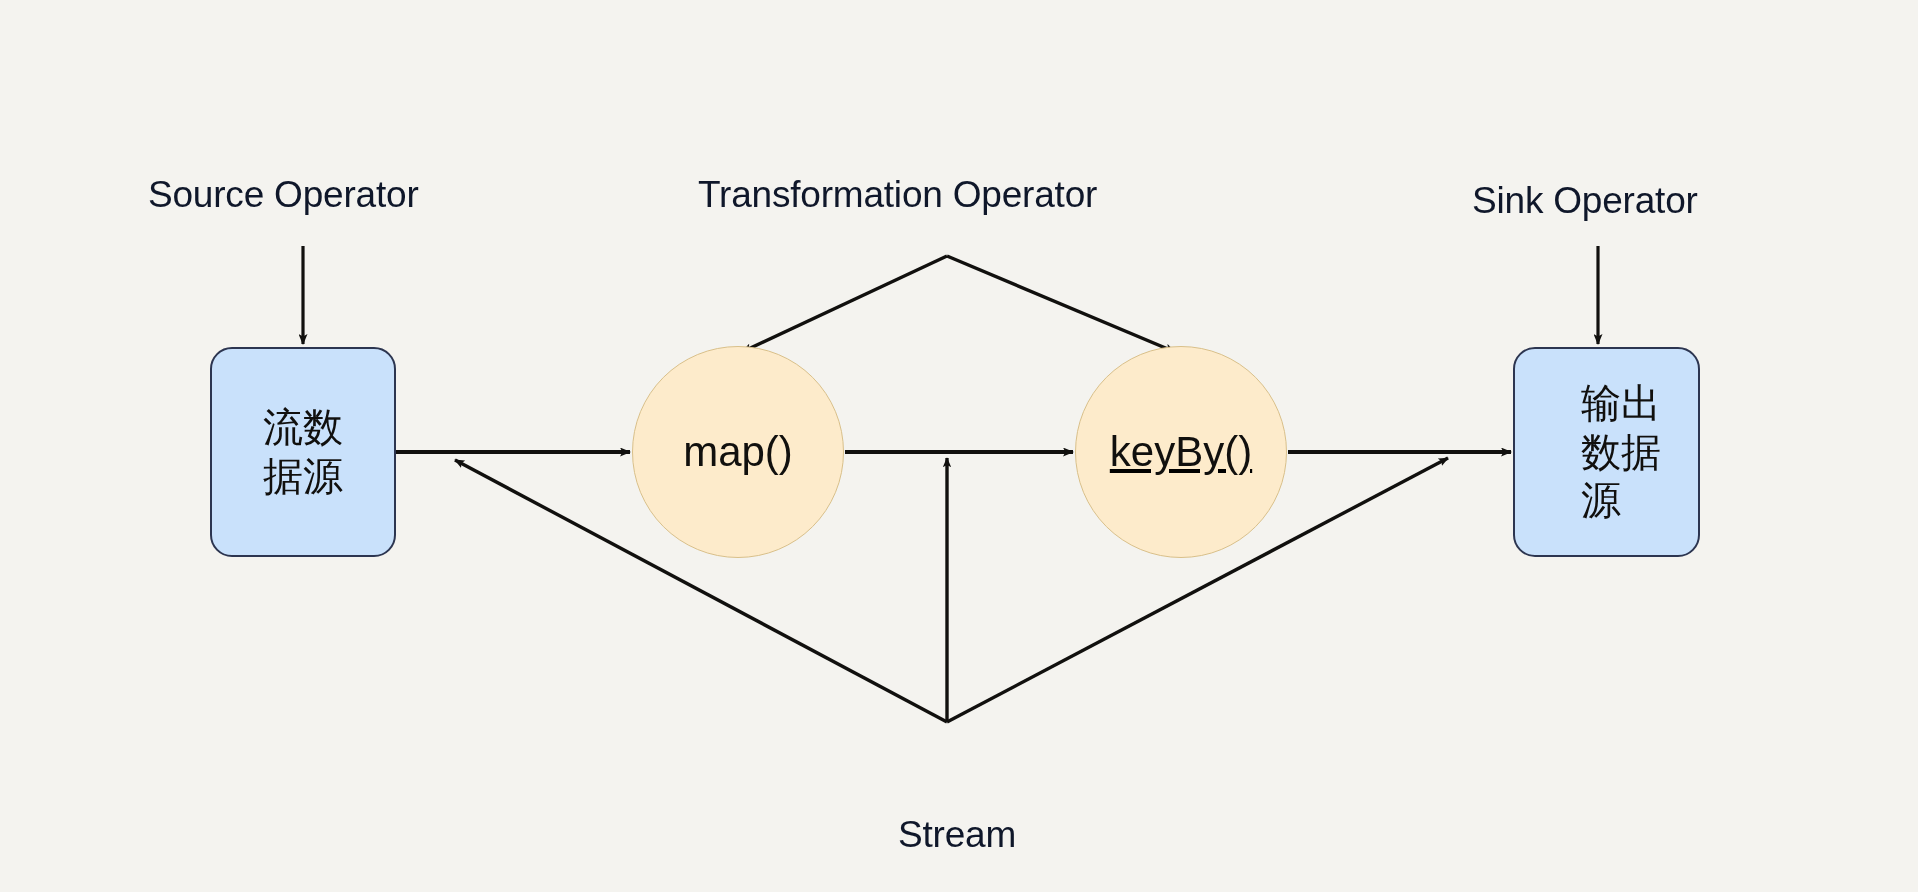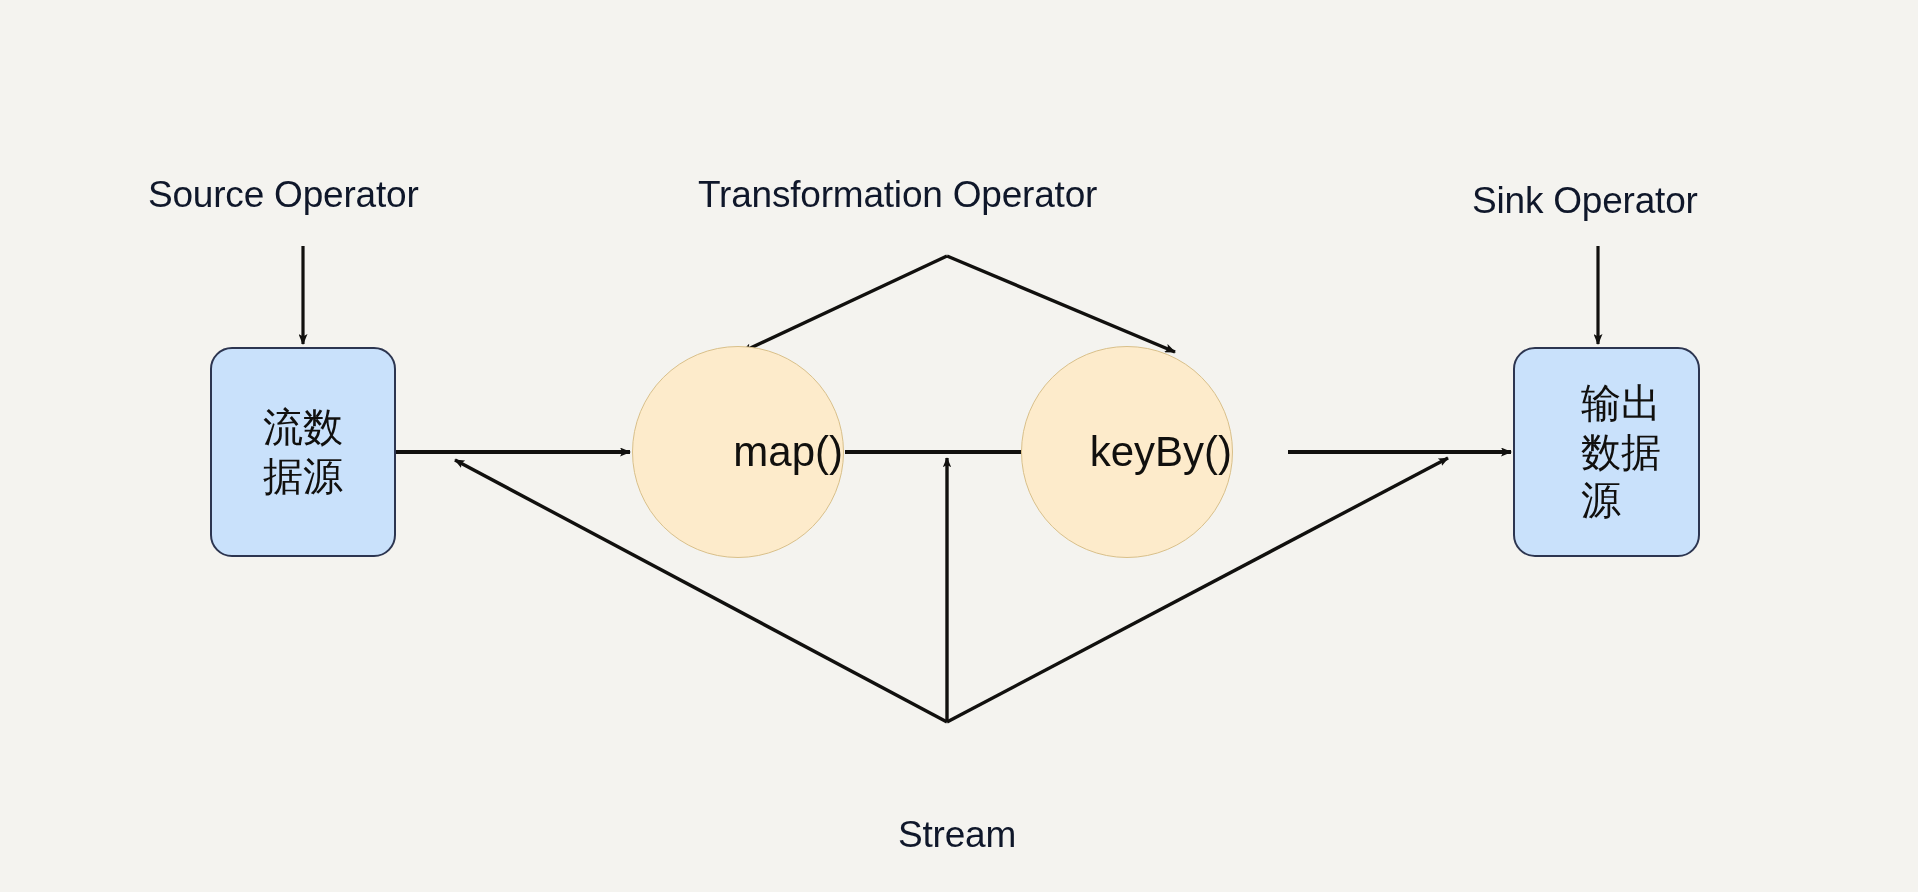--- a/index.html
+++ b/index.html
@@ -64,30 +64,30 @@
 
   
   .node-circle {
     position: absolute;
     box-sizing: border-box;
     background: #fdebcb;
     border: 1.6px solid #d9c08a;
     border-radius: 50%;
     display: flex;
     align-items: center;
-    justify-content: flex-end;
+    justify-content: center;
   }
   .node-circle .node-text {
     font-family: "Liberation Sans", "DejaVu Sans", sans-serif;
     font-size: 42px;
     color: #11100e;
     white-space: nowrap;
   }
   #node-map   { left: 632px;  top: 346px; width: 212px; height: 212px; }
-  #node-keyby { left: 1021px; top: 346px; width: 212px; height: 212px; }
+  #node-keyby { left: 1075px; top: 346px; width: 212px; height: 212px; text-decoration: underline; }
 </style>
 </head>
 <body>
 
 <div id="stage">
 
   <svg id="wires" viewBox="0 0 1918 892" xmlns="http://www.w3.org/2000/svg">
     <defs>
       <marker id="ah" markerWidth="11" markerHeight="9" refX="10" refY="4.5" orient="auto" markerUnits="userSpaceOnUse">
         <path d="M0,0 L11,4.5 L0,9 L2.4,4.5 Z" fill="#11100e"></path>

